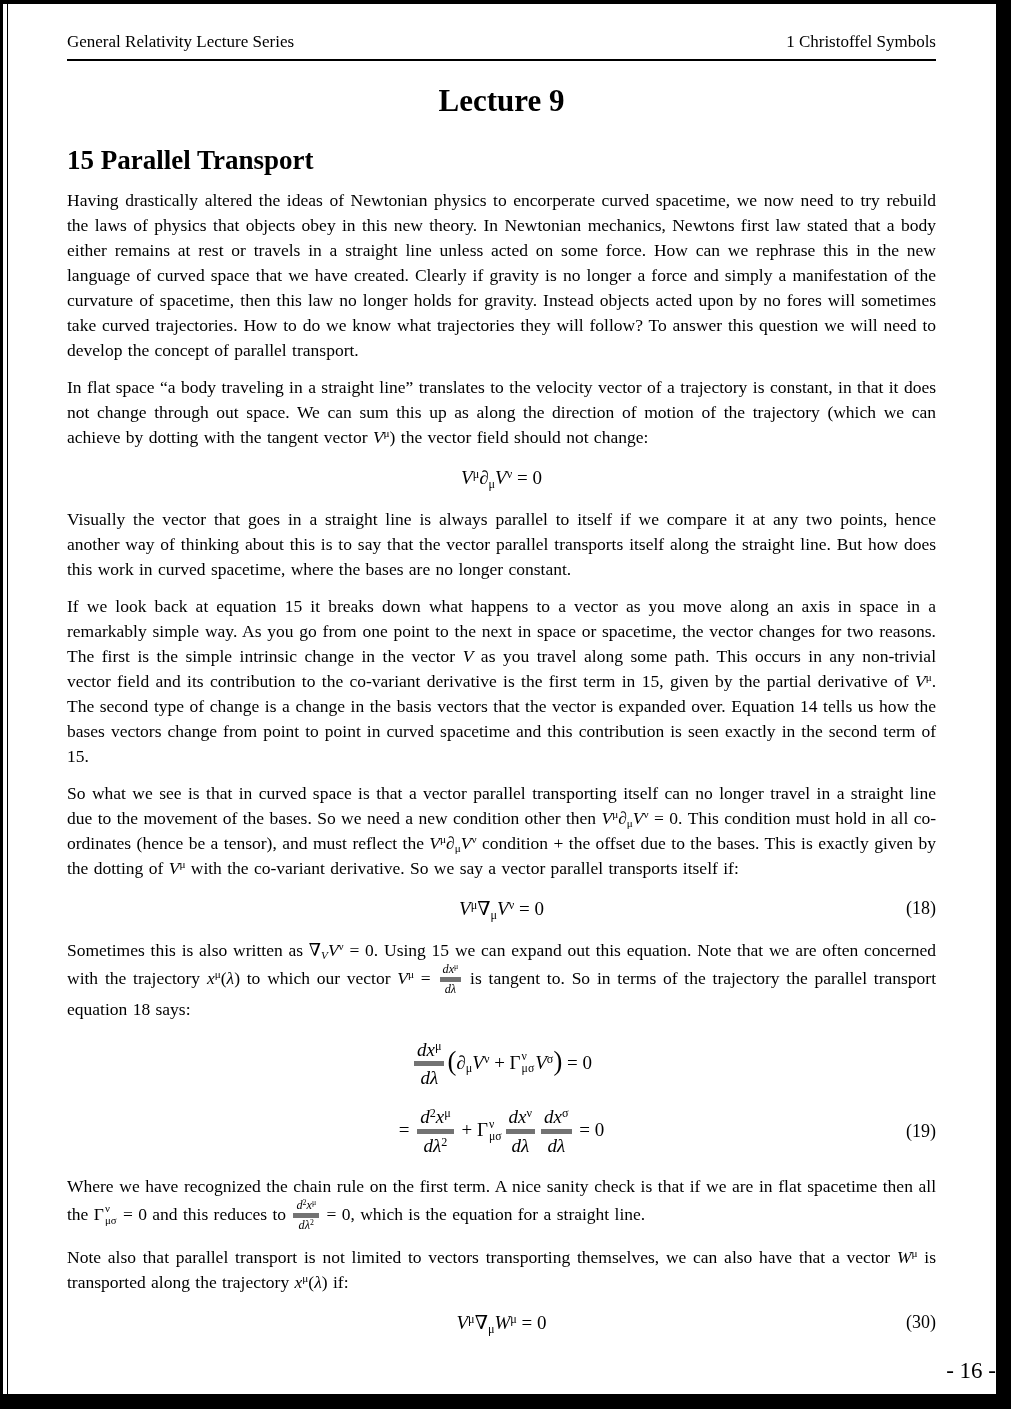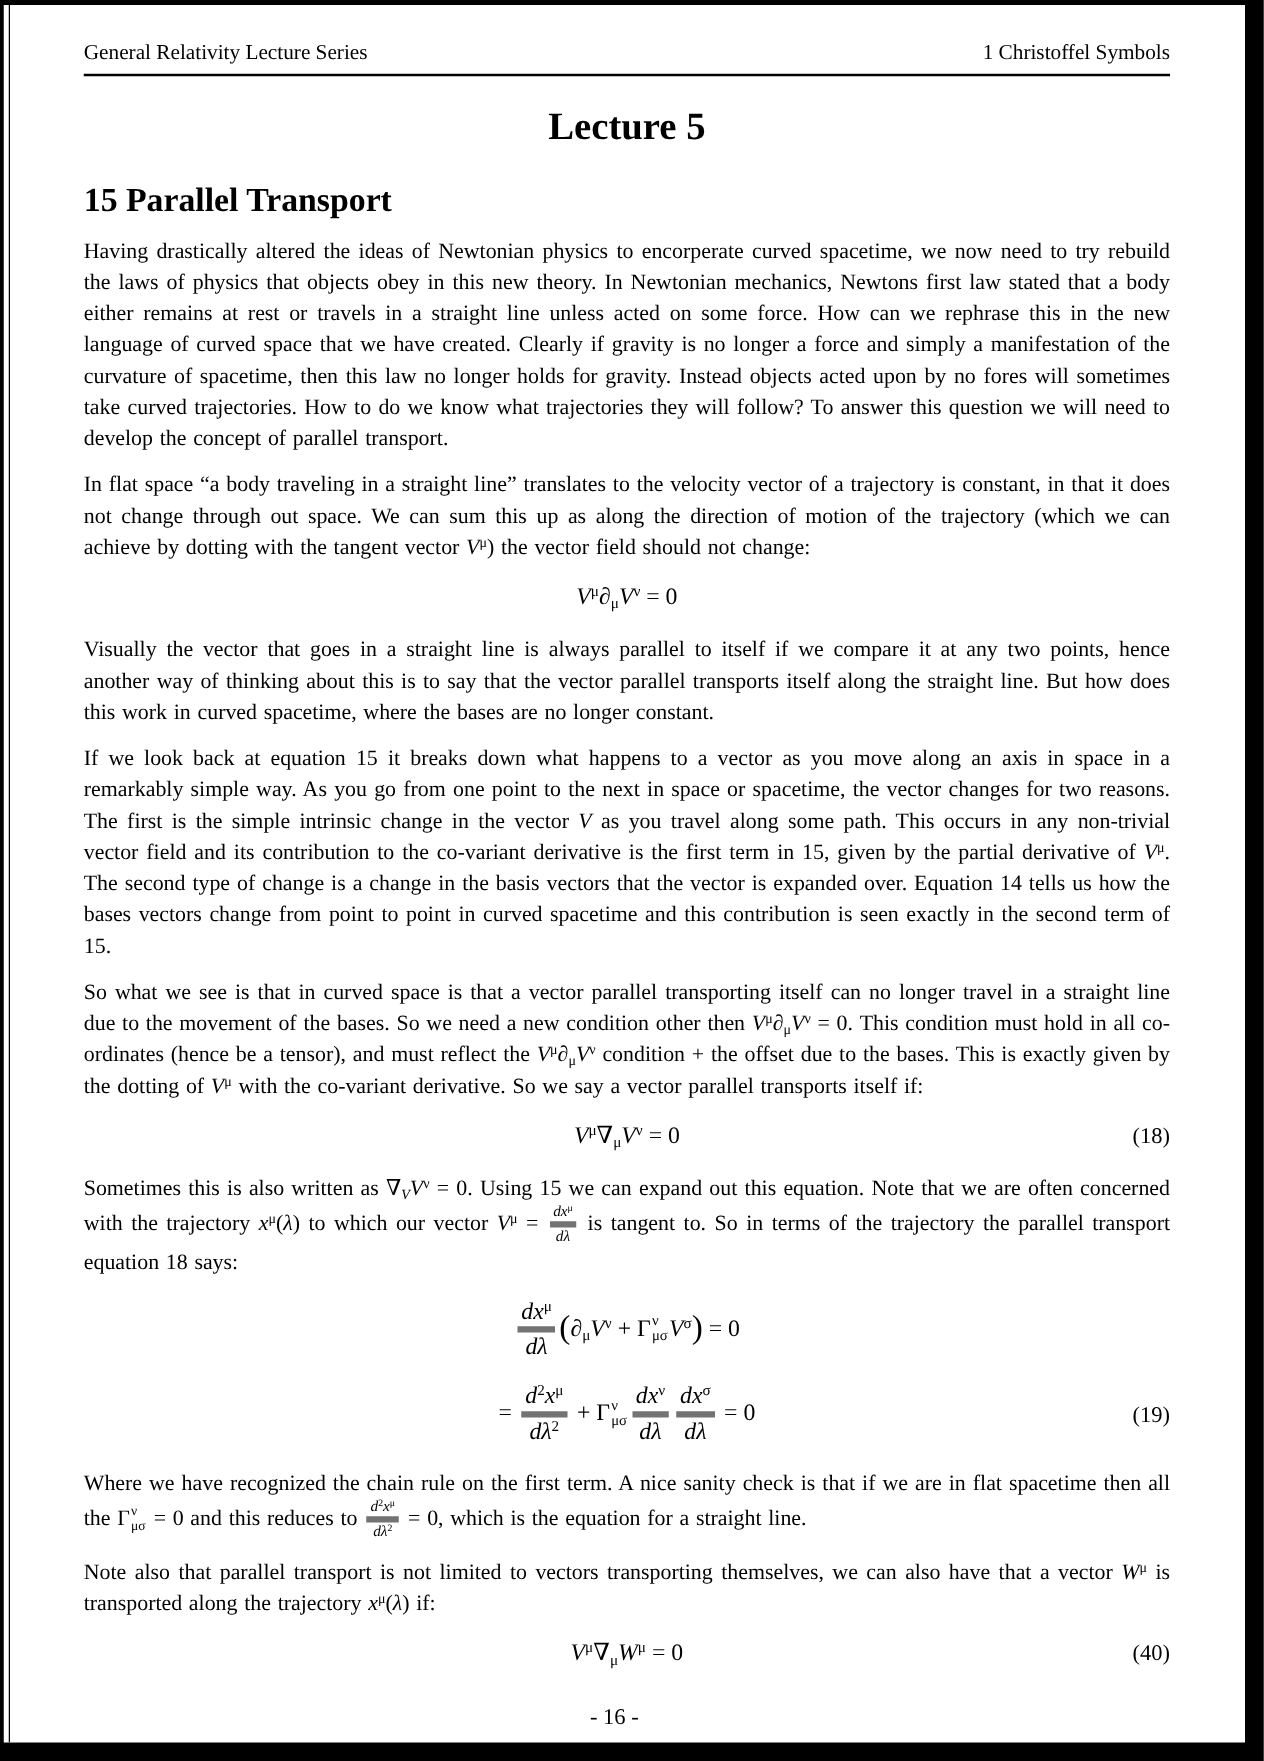--- a/index.html
+++ b/index.html
@@ -90,40 +90,40 @@
     vertical-align: -0.35em;
     font-size: 62%;
     line-height: 1.05;
     text-align: left;
     margin: 0 1px;
   }
   ss st, ss sb { display: block; }
   bp { font-size: 140%; vertical-align: -0.05em; }
   .footer {
     position: absolute;
-    left: 0; right: 16px; bottom: 10px;
-    text-align: center;
-    font-size: 18px;
+    left: 0; right: 0; bottom: 10px;
+    text-align: right;
+    font-size: 23px;
   }
 </style>
 </head>
 <body>
 
 <div class="page">
   <div class="edge-line"></div>
 
   <div class="content">
 
     <div class="doc-header">
       <span>General Relativity Lecture Series</span>
       <span>1 Christoffel Symbols</span>
     </div>
     <div class="header-rule"></div>
 
-    <h1 class="doc-title">Lecture 5</h1>
+    <h1 class="doc-title">Lecture 9</h1>
 
 
     <h2 class="section-heading">15 Parallel Transport</h2>
 
     <p class="body-par">Having drastically altered the ideas of Newtonian physics to encorperate curved spacetime, we now need to try rebuild the laws of physics that objects obey in this new theory. In Newtonian mechanics, Newtons first law stated that a body either remains at rest or travels in a straight line unless acted on some force. How can we rephrase this in the new language of curved space that we have created. Clearly if gravity is no longer a force and simply a manifestation of the curvature of spacetime, then this law no longer holds for gravity. Instead objects acted upon by no fores will sometimes take curved trajectories. How to do we know what trajectories they will follow? To answer this question we will need to develop the concept of parallel transport.</p>
 
     <p class="body-par">In flat space “a body traveling in a straight line” translates to the velocity vector of a trajectory is constant, in that it does not change through out space. We can sum this up as along the direction of motion of the trajectory (which we can achieve by dotting with the tangent vector <i>V</i><sup>μ</sup>) the vector field should not change:</p>
 
     <div class="eq">
       <span class="eq-body"><i>V</i><sup>μ</sup><i>∂</i><sub>μ</sub><i>V</i><sup>ν</sup> = 0</span>
@@ -150,19 +150,19 @@
       <span class="eq-body">= <frac><fn><i>d</i><sup>2</sup><i>x</i><sup>μ</sup></fn><fd><i>dλ</i><sup>2</sup></fd></frac> + Γ<ss><st>ν</st><sb>μσ</sb></ss><frac><fn><i>dx</i><sup>ν</sup></fn><fd><i>dλ</i></fd></frac><frac><fn><i>dx</i><sup>σ</sup></fn><fd><i>dλ</i></fd></frac> = 0</span>
       <span class="eq-num">(19)</span>
     </div>
 
     <p class="body-par">Where we have recognized the chain rule on the first term. A nice sanity check is that if we are in flat spacetime then all the Γ<ss><st>ν</st><sb>μσ</sb></ss> = 0 and this reduces to <frac><fn><i>d</i><sup>2</sup><i>x</i><sup>μ</sup></fn><fd><i>dλ</i><sup>2</sup></fd></frac> = 0, which is the equation for a straight line.</p>
 
     <p class="body-par">Note also that parallel transport is not limited to vectors transporting themselves, we can also have that a vector <i>W</i><sup>μ</sup> is transported along the trajectory <i>x</i><sup>μ</sup>(<i>λ</i>) if:</p>
 
     <div class="eq">
       <span class="eq-body"><i>V</i><sup>μ</sup>∇<sub>μ</sub><i>W</i><sup>μ</sup> = 0</span>
-      <span class="eq-num">(40)</span>
+      <span class="eq-num">(30)</span>
     </div>
 
   </div>
 
   <div class="footer">- 16 -</div>
 </div>
 
 </body></html>

